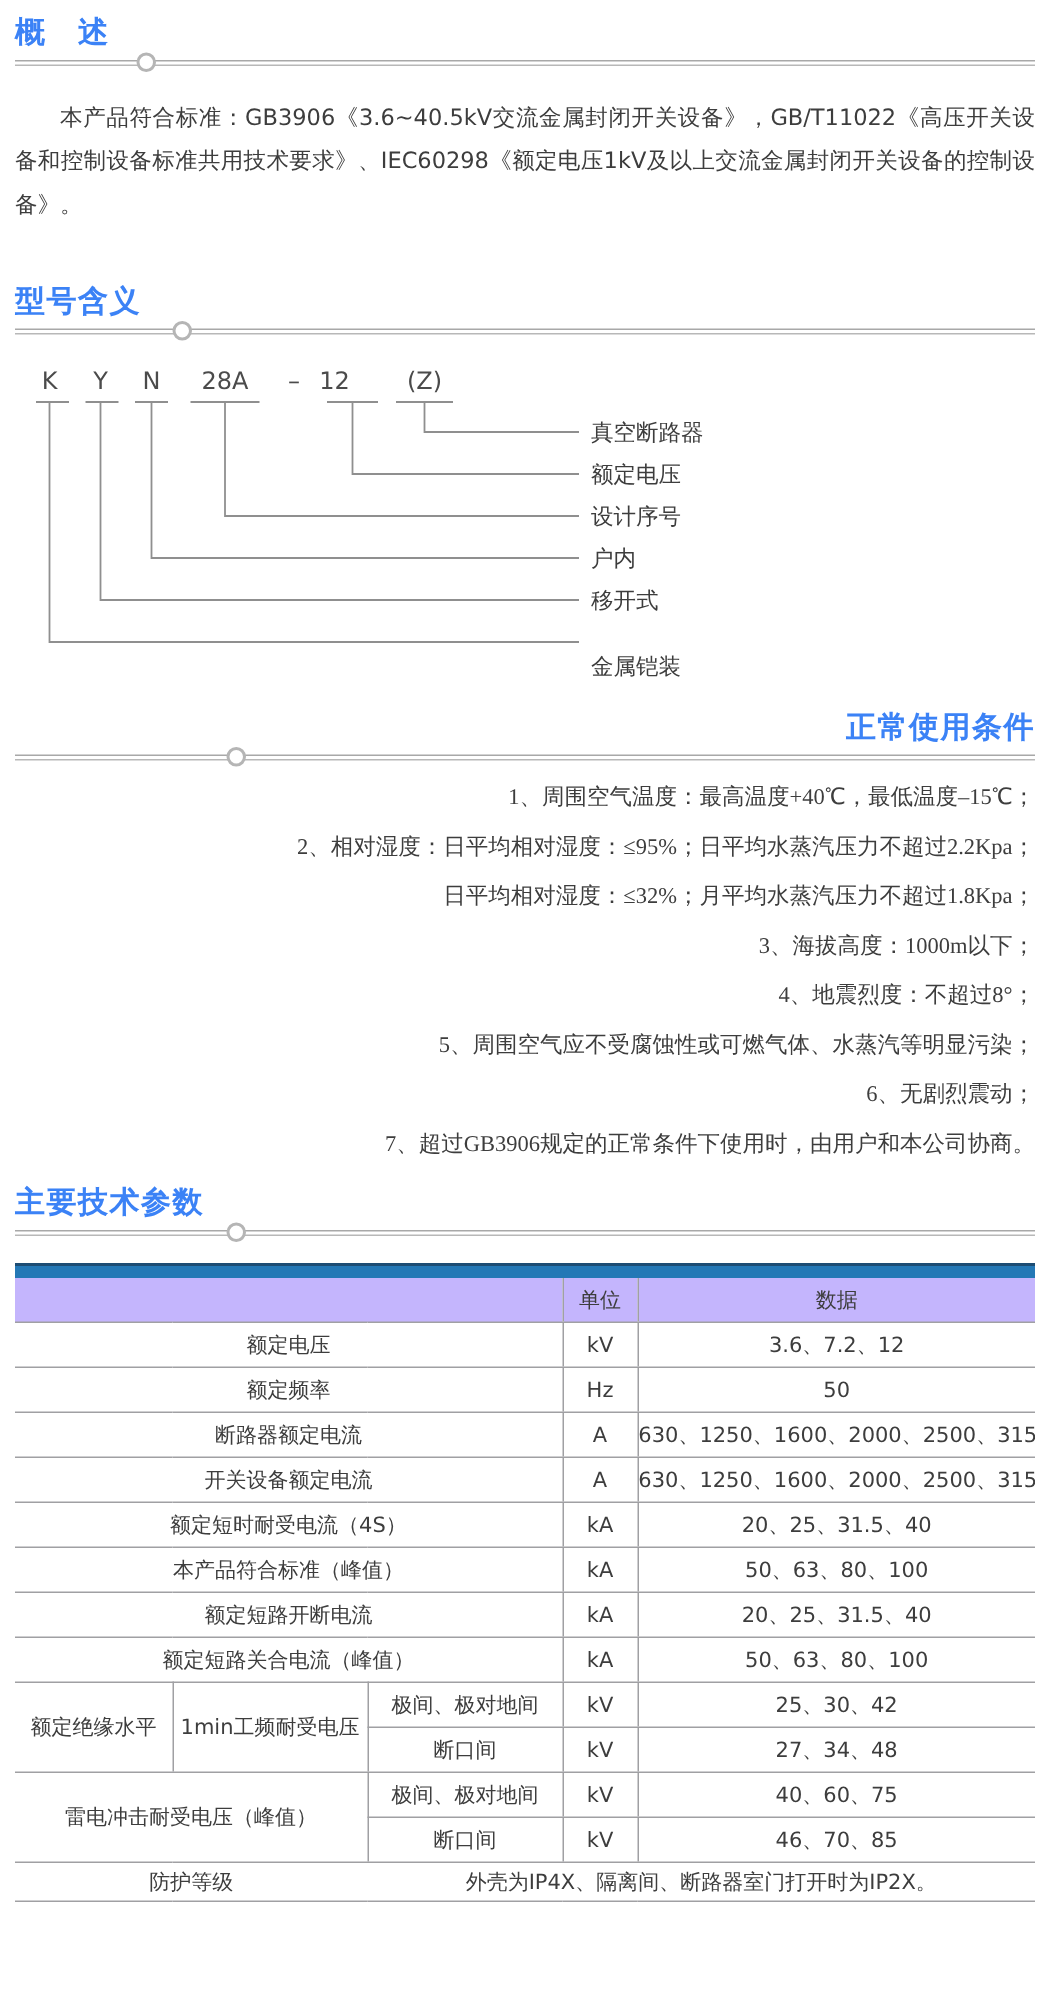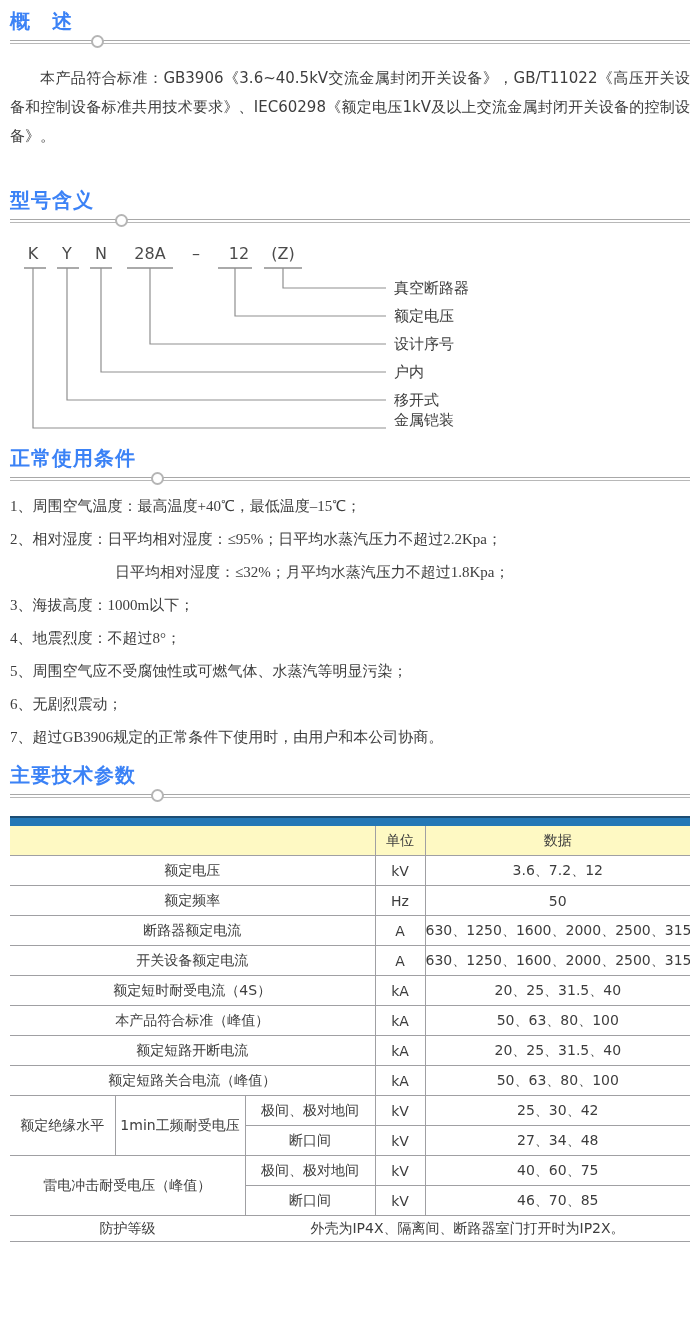--- a/index.html
+++ b/index.html
@@ -42,39 +42,39 @@
   .cp{
     position:absolute;top:8px;text-align:center;
     font-size:16px;color:#4b4b4b;line-height:22px;
   }
   .dg-label{
     position:absolute;left:384px;height:18px;line-height:18px;
     font-size:15px;color:#3d3d3d;
   }
 
   
-  .sec-conditions{}
+  .sec-conditions{margin-top:26px;text-align:right;}
   .cond-list{margin-top:9px;font-family:Liberation Serif, serif;}
   .cond-item{font-size:15px;line-height:33px;white-space:nowrap;}
   .cond-item.indent{padding-left:105px;}
 
   
   .sec-params{margin-top:8px;}
   .tbl-topbar{
     margin-top:18px;height:8px;background:#2478b6;
     border-top:2px solid #1d4d74;
   }
   table.params{border-collapse:collapse;width:680px;table-layout:fixed;}
   table.params td{
     height:29px;font-size:14px;color:#3d3d3d;
     border-top:1px solid #a0a0a3;border-bottom:1px solid #a0a0a3;
     text-align:center;padding:0;overflow:hidden;
   }
   td.bl{border-left:1px solid #a0a0a3;}
-  tr.hrow td{background:#fef9c3;border-top:0;}
+  tr.hrow td{background:#c4b5fd;border-top:0;}
   td.lbl{text-align:left;padding-left:14px;}
   td.lbl2{text-align:left;padding-left:12px;}
   td.val{white-space:nowrap;}
   tr.prow td{height:25px;}
 </style>
 </head>
 <body>
 
 <div class="page">
 
@@ -97,29 +97,29 @@
     <div class="diagram">
       <svg class="dg-lines" width="700" height="210" viewBox="0 0 700 210">
         <path d="M14 33H36 M47 33H69 M80 33H102 M117 33H163 M208 33H242 M254 33H292" stroke="#8f8f8f" stroke-width="1.4" fill="none"></path>
         <path d="M23 33V193H376 M57 33V165H376 M91 33V137H376 M140 33V109H376 M225 33V81H376 M273 33V53H376" stroke="#8f8f8f" stroke-width="1.2" fill="none"></path>
       </svg>
       <span class="cp" style="left:10px;width:26px">K</span>
       <span class="cp" style="left:44px;width:26px">Y</span>
       <span class="cp" style="left:78px;width:26px">N</span>
       <span class="cp" style="left:116px;width:48px">28A</span>
       <span class="cp" style="left:178px;width:16px">–</span>
-      <span class="cp" style="left:212px;width:34px">12</span>
+      <span class="cp" style="left:196px;width:34px">12</span>
       <span class="cp" style="left:254px;width:38px">(Z)</span>
 
       <div class="dg-label" style="top:44px">真空断路器</div>
       <div class="dg-label" style="top:72px">额定电压</div>
       <div class="dg-label" style="top:100px">设计序号</div>
       <div class="dg-label" style="top:128px">户内</div>
       <div class="dg-label" style="top:156px">移开式</div>
-      <div class="dg-label" style="top:176px">金属铠装</div>
+      <div class="dg-label" style="top:200px">金属铠装</div>
     </div>
   </div>
 
   <div class="sec-conditions">
     <div class="sec-title">正常使用条件</div>
     <div class="sec-rule">
       <span class="knob knob-conditions"></span>
     </div>
     <div class="cond-list">
       <div class="cond-item">1、周围空气温度：最高温度+40℃，最低温度–15℃；</div>

